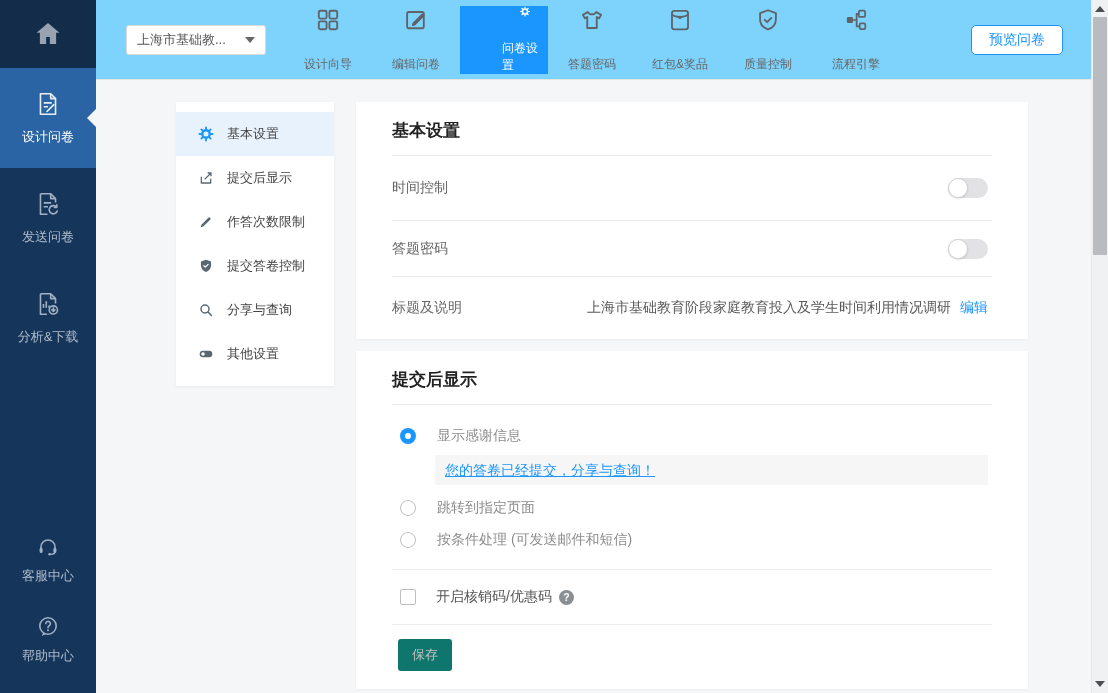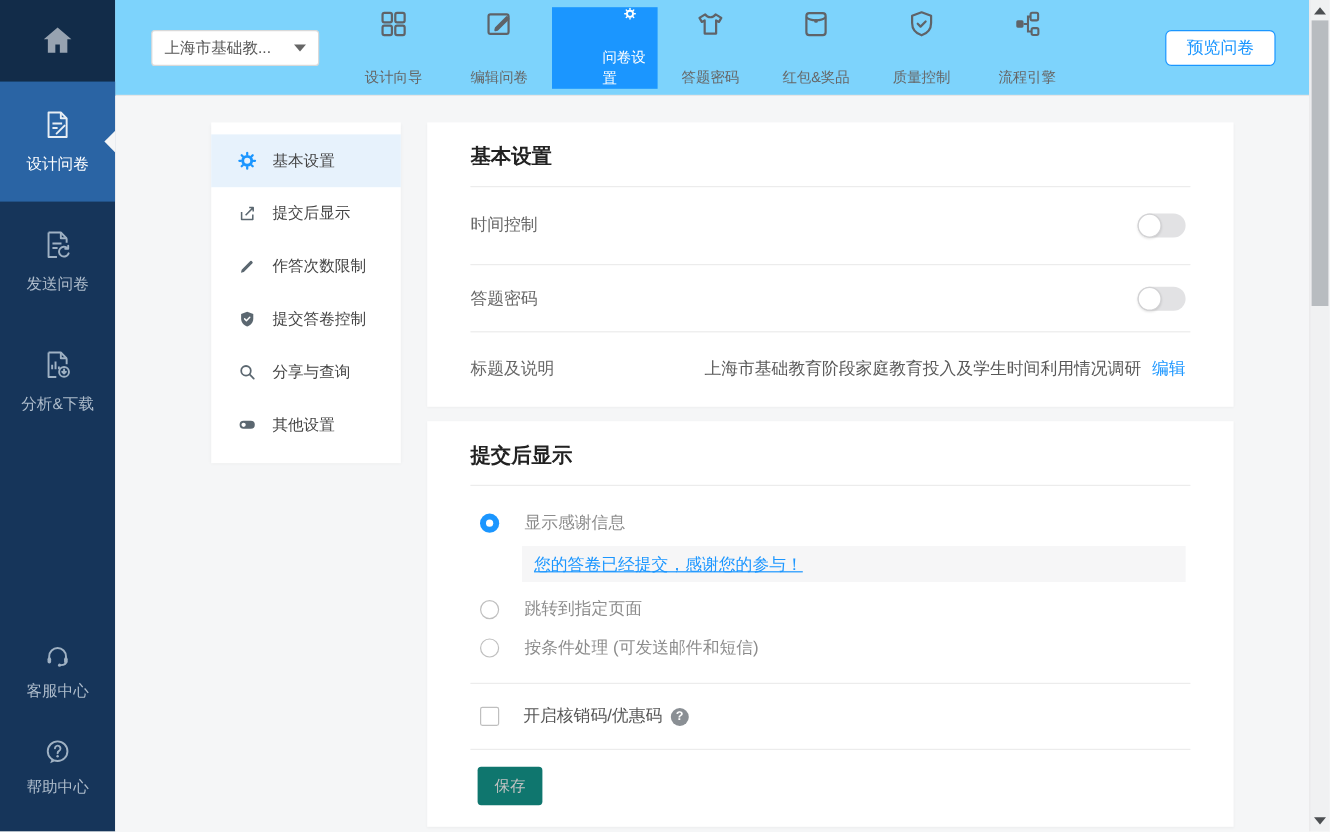--- a/index.html
+++ b/index.html
@@ -333,21 +333,21 @@
 
         <section class="card">
           <h2 class="card-head">提交后显示</h2>
           <div class="divider"></div>
           <div class="option-group">
             <div class="option">
               <span class="radio checked"></span>
               <span class="opt-label">显示感谢信息</span>
             </div>
             <div class="thanks-box">
-              <a>您的答卷已经提交，感谢您的参与！</a>
+              <a>您的答卷已经提交，分享与查询！</a>
             </div>
             <div class="option">
               <span class="radio"></span>
               <span class="opt-label">跳转到指定页面</span>
             </div>
             <div class="option">
               <span class="radio"></span>
               <span class="opt-label">按条件处理 (可发送邮件和短信)</span>
             </div>
           </div>

